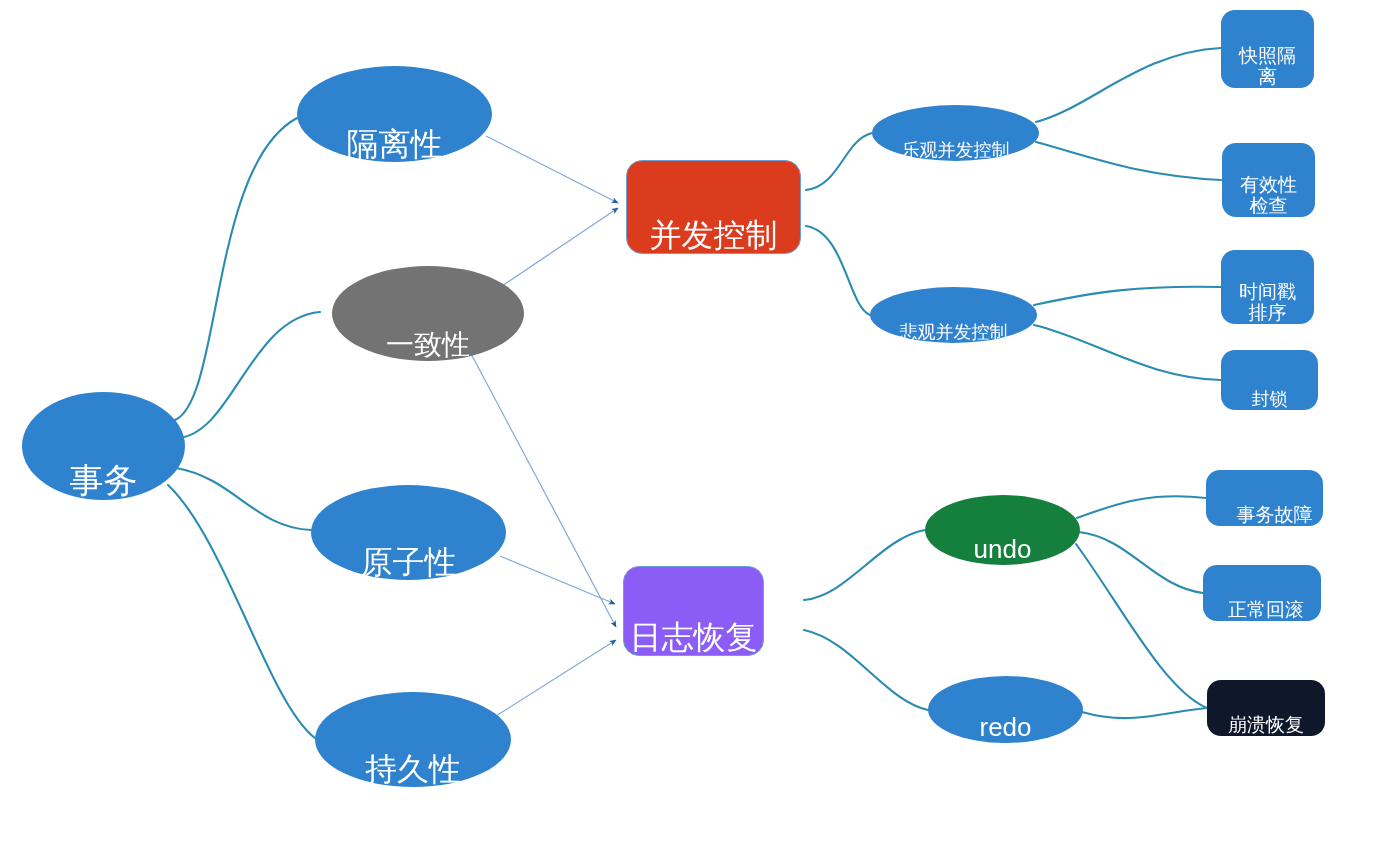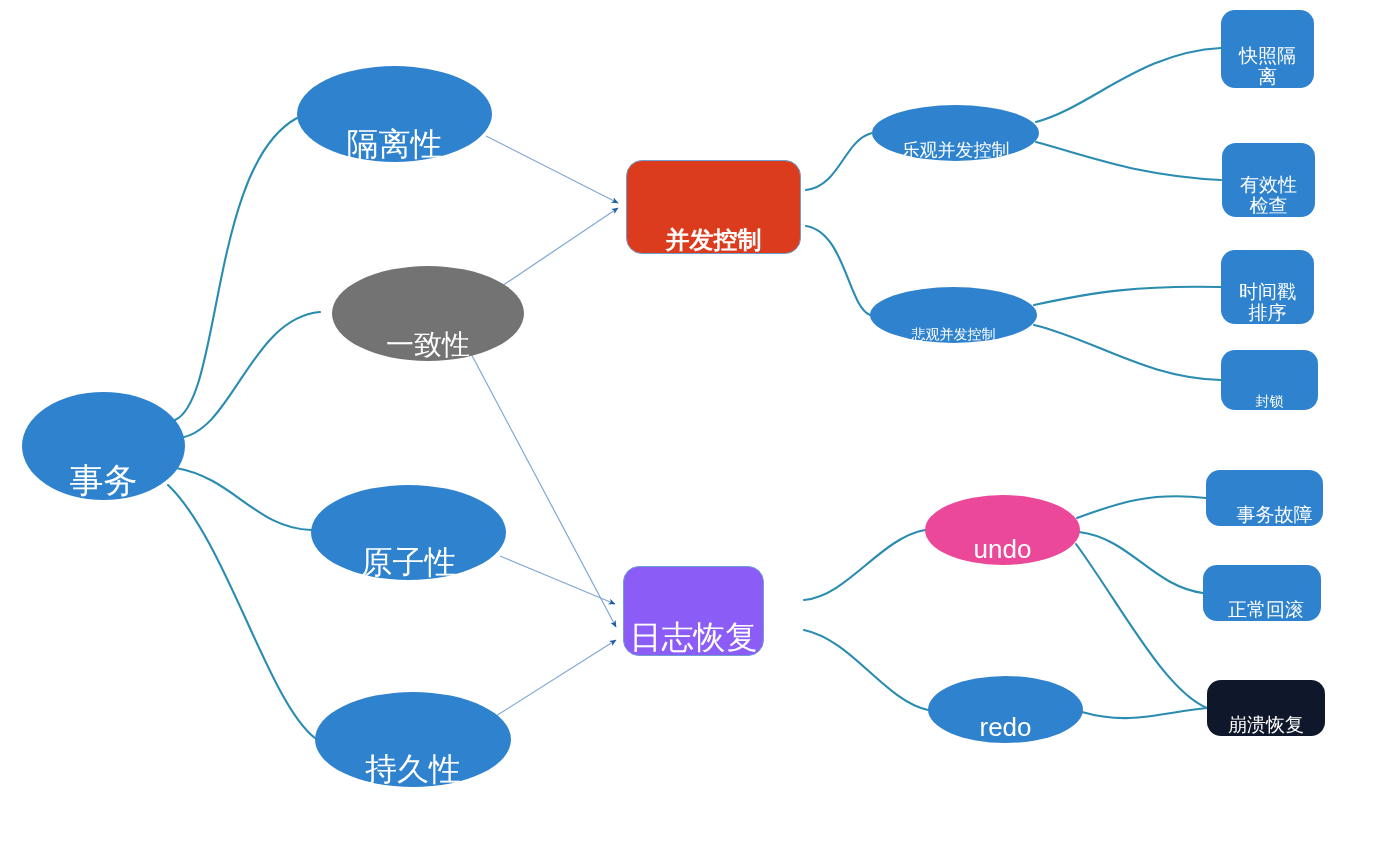--- a/index.html
+++ b/index.html
@@ -90,30 +90,30 @@
         <path d="M 500 556 L 615 604" fill="none" stroke="#7fa8d4" stroke-width="1.2" marker-end="url(#arrowhead)"></path>
         <path d="M 496 716 L 616 640" fill="none" stroke="#7fa8d4" stroke-width="1.2" marker-end="url(#arrowhead)"></path>
       </g>
   </svg>
   <div id="nodes-layer">
       <div class="node node-ellipse" style="left: 22px; top: 392px; width: 163px; height: 108px; background: rgb(47, 130, 206); font-size: 34px;"><span>事务</span></div>
       <div class="node node-ellipse" style="left: 297px; top: 66px; width: 195px; height: 96px; background: rgb(47, 130, 206); font-size: 32px;"><span>隔离性</span></div>
       <div class="node node-ellipse" style="left: 332px; top: 266px; width: 192px; height: 95px; background: #737373; font-size: 28px;"><span>一致性</span></div>
       <div class="node node-ellipse" style="left: 311px; top: 485px; width: 195px; height: 95px; background: rgb(47, 130, 206); font-size: 32px;"><span>原子性</span></div>
       <div class="node node-ellipse" style="left: 315px; top: 692px; width: 196px; height: 95px; background: rgb(47, 130, 206); font-size: 32px;"><span>持久性</span></div>
-      <div class="node node-rect-lg accent-box" style="left: 626px; top: 160px; width: 175px; height: 94px; background: rgb(220, 60, 30); font-size: 24px; font-weight: bold;"><span>并发控制</span></div>
+      <div class="node node-rect-lg accent-box" style="left: 626px; top: 160px; width: 175px; height: 94px; background: rgb(220, 60, 30); font-size: 32px;"><span>并发控制</span></div>
       <div class="node node-rect-lg accent-box" style="left: 623px; top: 566px; width: 141px; height: 90px; background: #8b5cf6; font-size: 32px;"><span>日志恢复</span></div>
       <div class="node node-ellipse" style="left: 872px; top: 105px; width: 167px; height: 56px; background: rgb(47, 130, 206); font-size: 18px;"><span>乐观并发控制</span></div>
-      <div class="node node-ellipse" style="left: 870px; top: 287px; width: 167px; height: 56px; background: rgb(47, 130, 206); font-size: 14px;"><span>悲观并发控制</span></div>
-      <div class="node node-ellipse" style="left: 925px; top: 495px; width: 155px; height: 70px; background: #ec4899; font-size: 26px;"><span>undo</span></div>
+      <div class="node node-ellipse" style="left: 870px; top: 287px; width: 167px; height: 56px; background: rgb(47, 130, 206); font-size: 18px;"><span>悲观并发控制</span></div>
+      <div class="node node-ellipse" style="left: 925px; top: 495px; width: 155px; height: 70px; background: #15803d; font-size: 26px;"><span>undo</span></div>
       <div class="node node-ellipse" style="left: 928px; top: 676px; width: 155px; height: 67px; background: rgb(47, 130, 206); font-size: 26px;"><span>redo</span></div>
       <div class="node node-rect" style="left: 1221px; top: 10px; width: 93px; height: 78px; background: rgb(47, 130, 206); font-size: 19px;"><span>快照隔
 离</span></div>
       <div class="node node-rect" style="left: 1222px; top: 143px; width: 93px; height: 74px; background: rgb(47, 130, 206); font-size: 19px;"><span>有效性
 检查</span></div>
       <div class="node node-rect" style="left: 1221px; top: 250px; width: 93px; height: 74px; background: rgb(47, 130, 206); font-size: 19px;"><span>时间戳
 排序</span></div>
-      <div class="node node-rect" style="left: 1221px; top: 350px; width: 97px; height: 60px; background: rgb(47, 130, 206); font-size: 14px;"><span>封锁</span></div>
+      <div class="node node-rect" style="left: 1221px; top: 350px; width: 97px; height: 60px; background: rgb(47, 130, 206); font-size: 18px;"><span>封锁</span></div>
       <div class="node node-rect" style="left: 1206px; top: 470px; width: 117px; height: 56px; background: rgb(47, 130, 206); font-size: 19px; padding-left: 20px;"><span>事务故障</span></div>
       <div class="node node-rect" style="left: 1203px; top: 565px; width: 118px; height: 56px; background: rgb(47, 130, 206); font-size: 19px; padding-left: 8px;"><span>正常回滚</span></div>
       <div class="node node-rect" style="left: 1207px; top: 680px; width: 118px; height: 56px; background: #0f172a; font-size: 19px;"><span>崩溃恢复</span></div>
     </div>
 </div>
 
 </body></html>

